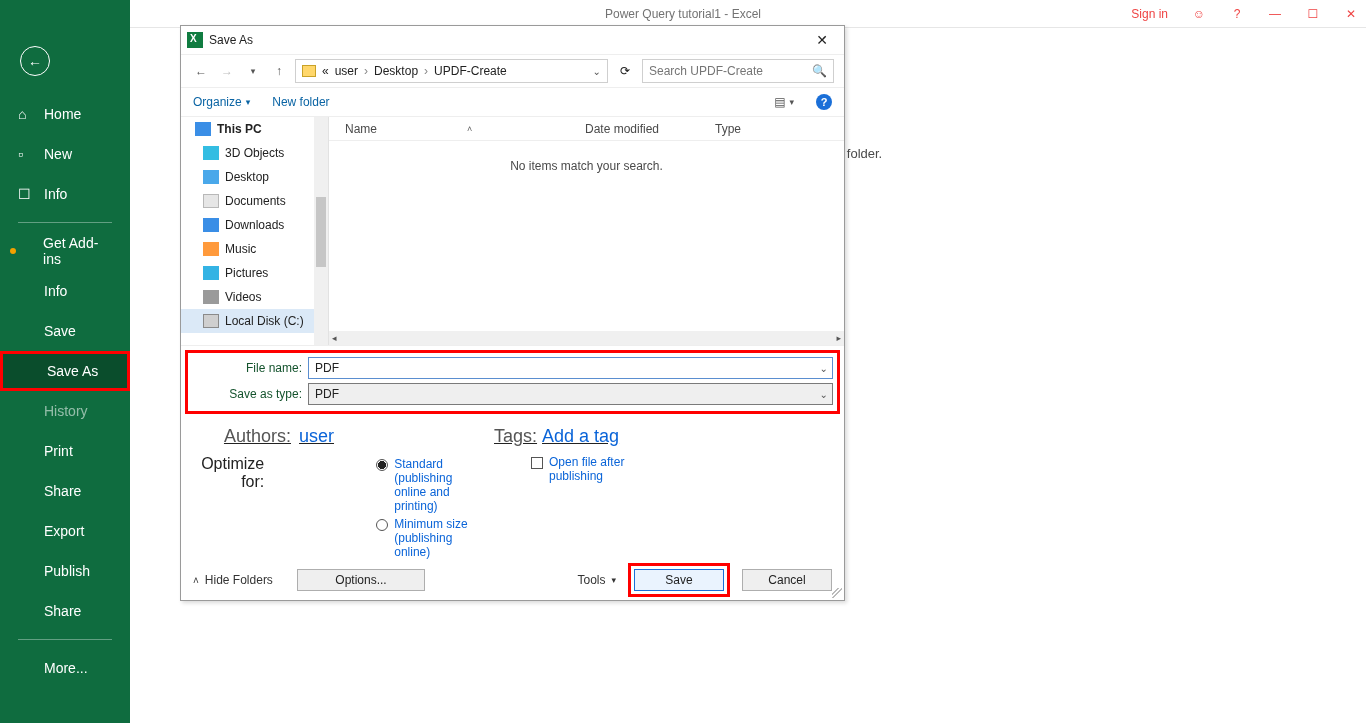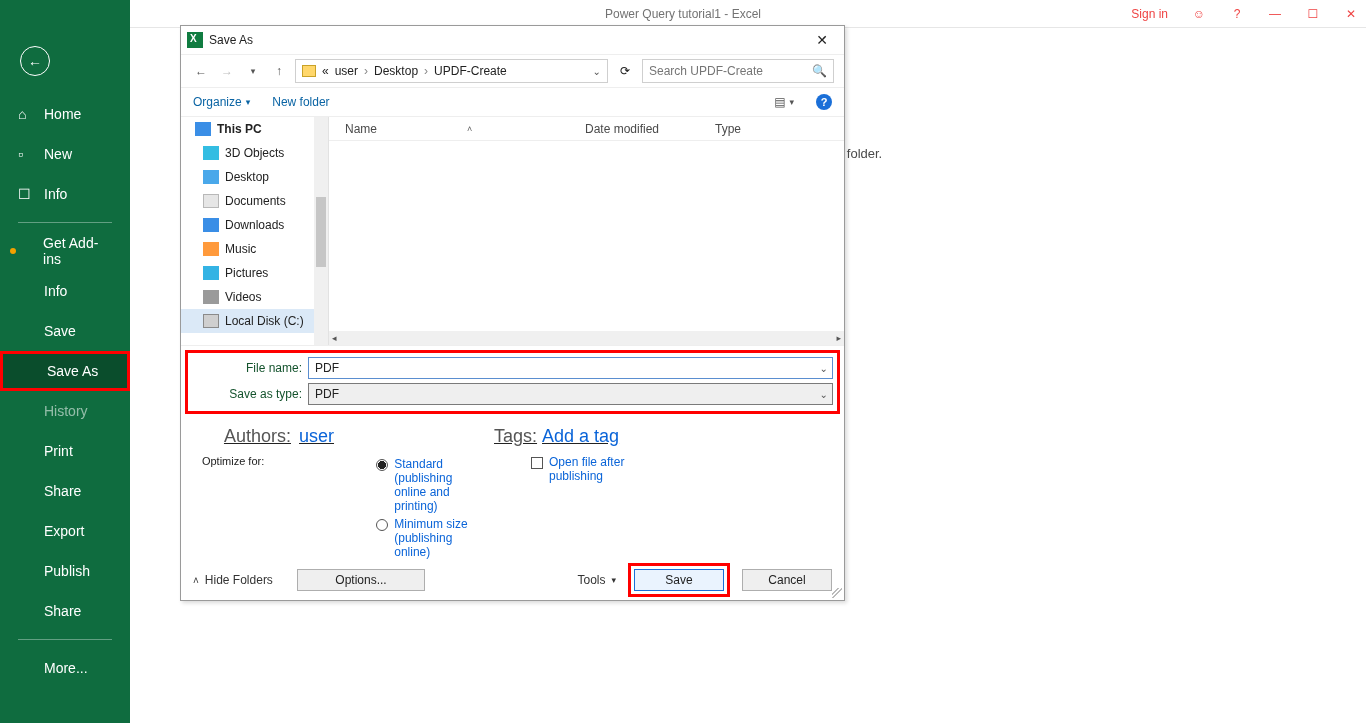--- a/index.html
+++ b/index.html
@@ -129,21 +129,21 @@
 .frow .fld.type { background:#efefef; }
 
 .meta { display:flex; gap:40px; padding:6px 0 4px 0; font-size:18px;text-decoration:underline;}
 .meta .pair { display:flex; gap:8px;}
 .meta .k { color:#555; width:100px; text-align:right;}
 .meta .v { color:#0a64d8;}
 .meta .placeholder { color:#0a64d8; }
 
 .opts { display:flex; gap:60px; align-items:flex-start; padding-top:4px; }
 .opts .left { width:280px; }
-.opts .lbl { font-size:11px; color:#222; width:100px; text-align:right; display:inline-block;}
+.opts .lbl { font-size:16px; color:#222; width:100px; text-align:right; display:inline-block;}
 .opts .radio-row { display:flex; align-items:flex-start; gap:6px; padding:2px 0 2px 106px; font-size:12px; color:#0a64d8; text-indent:-106px ;}
 .opts .radio-row { text-indent:0; }
 .opts .radio-row .rb { width:12px; height:12px; border:1px solid #555; border-radius:50%; margin-top:2px; flex:0 0 12px;}
 .opts .radio-row .rb.sel { background: radial-gradient(circle, #222 0 4px, transparent 4px); }
 .opts .chk-row { display:flex; align-items:flex-start; gap:6px; font-size:12px; color:#0a64d8;}
 .opts .chk-row .cb { width:12px; height:12px; border:1px solid #555; margin-top:2px; flex:0 0 12px;}
 .opts .btn-opt {
   margin:8px 0 0 106px; width:128px; height:22px; border:1px solid #aeaeae; background:#efefef;
   font-size:12px; text-align:center; line-height:20px;
 }
@@ -337,20 +337,21 @@
 
     <div class="dlg-list">
       <div class="cols">
         <span class="c name">
           <span>Name</span>
           <span class="sort-caret">˄</span>
         </span>
         <span class="c dm">Date modified</span>
         <span class="c ty">Type</span>
       </div>
+      <div class="empty">No items match your search.</div>
       <div class="hsb">
         <span class="ar">◂</span>
         <span class="ar">▸</span>
       </div>
     </div>
   </div>
 
   <div class="form-area">
     <div class="hl-red">
       <div class="frow">

